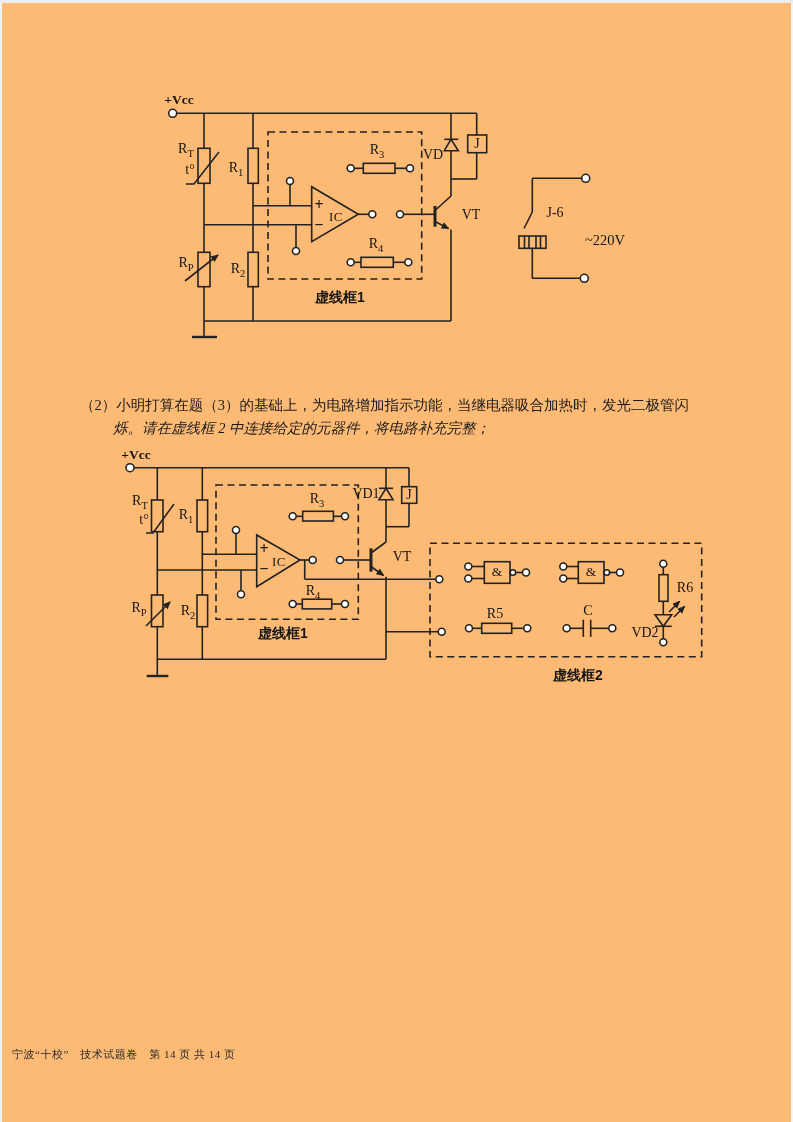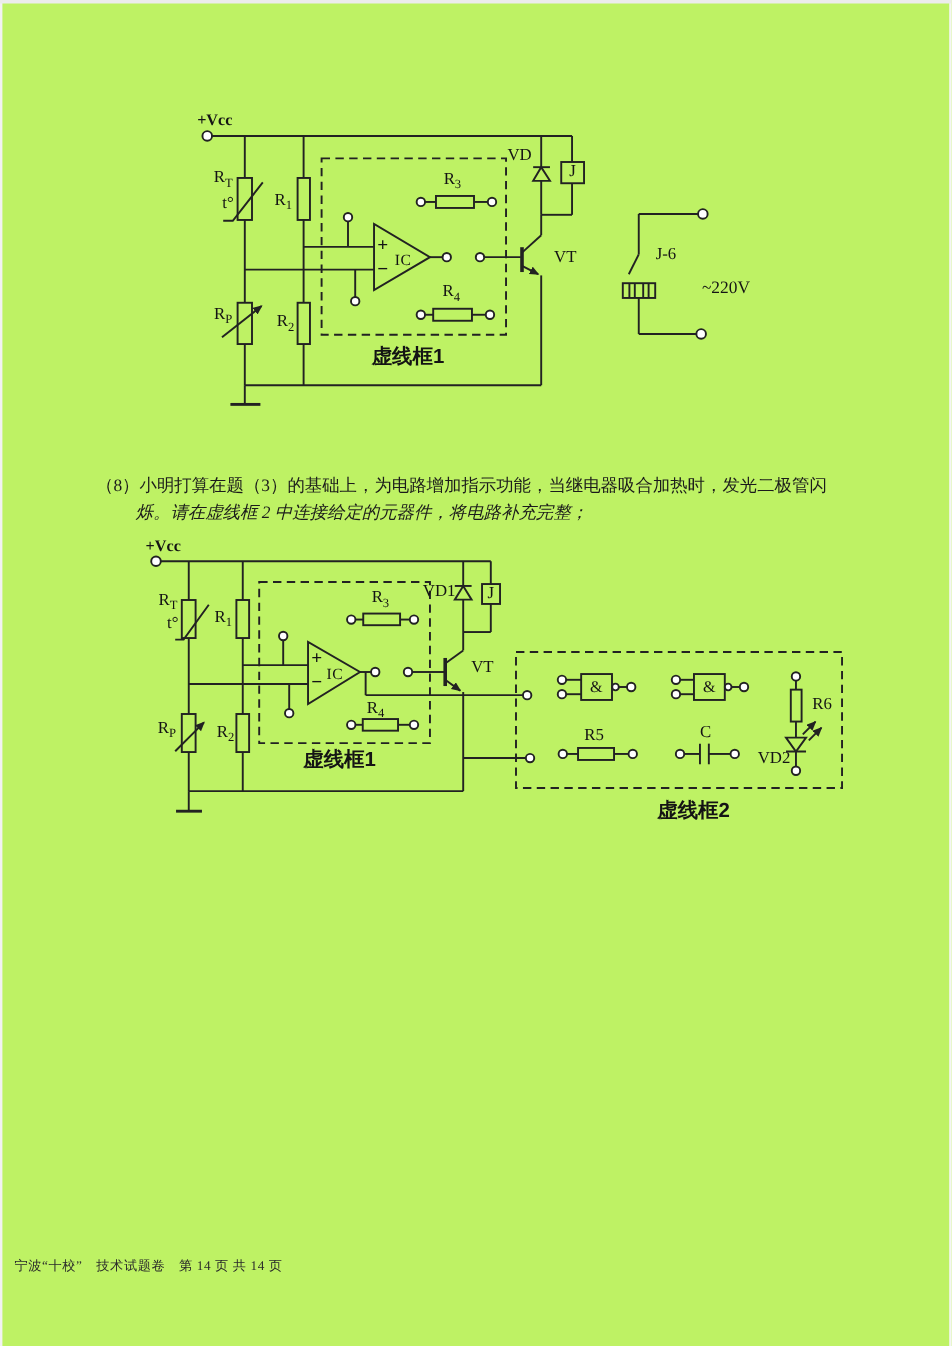--- a/index.html
+++ b/index.html
@@ -1,32 +1,32 @@
 <!DOCTYPE html>
 <html><head>
 <meta charset="utf-8">
 <style>
   html,body { margin:0; padding:0; background:#fff; }
   .page {
-    position:relative; width:793px; height:1122px; background:#bef264;
+    position:relative; width:793px; height:1122px; background:#fdba74;
     font-family:"Liberation Serif","DejaVu Serif",serif; color:#161616; overflow:hidden;
     box-shadow: inset 0 3px 0 #ececec, inset 2px 0 0 #f2f2f2, inset -2px 0 0 #f4f4f4;
   }
   .circuit { position:absolute; }
   .circuit svg { position:absolute; left:0; top:0; overflow:visible; }
   .lbl {
     position:absolute; transform:translate(-50%,-50%);
     font:14px "Liberation Serif","DejaVu Serif",serif; color:#141414;
     white-space:nowrap; z-index:2; line-height:1;
   }
   .lbl sub { font-size:10.5px; line-height:0; vertical-align:-3.5px; }
   .vcc  { font-size:13.5px; font-weight:bold; }
   .sign { font-size:16px; font-weight:bold; }
   .ic   { font-size:13px; letter-spacing:0.5px; }
-  .cnbox{ font-size:17px; font-weight:bold;
+  .cnbox{ font-size:14px; font-weight:bold;
           font-family:"Liberation Sans","DejaVu Sans",sans-serif; }
   .amp  { font-size:13.5px; }
   .mains{ font-size:14.5px; }
   .question {
     position:absolute; left:80px; top:394px; width:660px;
     font-size:14.5px; line-height:22.5px; color:#1b1b1b;
   }
   .question .q2 { margin-left:33px;font-style:italic; }
   .footer {
     position:absolute; left:12px; top:1047px; width:100%;
@@ -162,30 +162,30 @@
     <div class="lbl" style="left:86px;top:64px"><span>R</span><sub>T</sub></div>
     <div class="lbl" style="left:90px;top:85px">t°</div>
     <div class="lbl" style="left:136px;top:83px"><span>R</span><sub>1</sub></div>
     <div class="lbl" style="left:86px;top:178px"><span>R</span><sub>P</sub></div>
     <div class="lbl" style="left:138px;top:184px"><span>R</span><sub>2</sub></div>
     <div class="lbl" style="left:277px;top:65px"><span>R</span><sub>3</sub></div>
     <div class="lbl" style="left:276px;top:159px"><span>R</span><sub>4</sub></div>
     <div class="lbl sign" style="left:219px;top:120px">+</div>
     <div class="lbl sign" style="left:219px;top:140px">−</div>
     <div class="lbl ic" style="left:236px;top:131px">IC</div>
-    <div class="lbl" style="left:333px;top:45px">VD</div>
+    <div class="lbl" style="left:333px;top:70px">VD</div>
     <div class="lbl" style="left:377px;top:59px">J</div>
     <div class="lbl" style="left:371px;top:130px">VT</div>
     <div class="lbl" style="left:455px;top:128px">J-6</div>
     <div class="lbl mains" style="left:505px;top:155px">~220V</div>
     <div class="lbl cnbox" style="left:240px;top:212px">虚线框1</div>
   </div>
 
   <div class="question">
-    <div>（8）小明打算在题（3）的基础上，为电路增加指示功能，当继电器吸合加热时，发光二极管闪</div>
+    <div>（2）小明打算在题（3）的基础上，为电路增加指示功能，当继电器吸合加热时，发光二极管闪</div>
     <div class="q2">烁。请在虚线框 2 中连接给定的元器件，将电路补充完整；</div>
   </div>
 
   <div class="circuit" style="left:100px; top:445px; width:620px; height:255px;">
     <svg width="620" height="255" viewBox="0 0 620 255">
       <defs>
         <marker id="ah2" markerUnits="userSpaceOnUse" markerWidth="10" markerHeight="10" refX="7" refY="3.5" orient="auto">
           <path d="M0,0 L8,3.5 L0,7 Z" fill="#222"></path>
         </marker>
       </defs>

